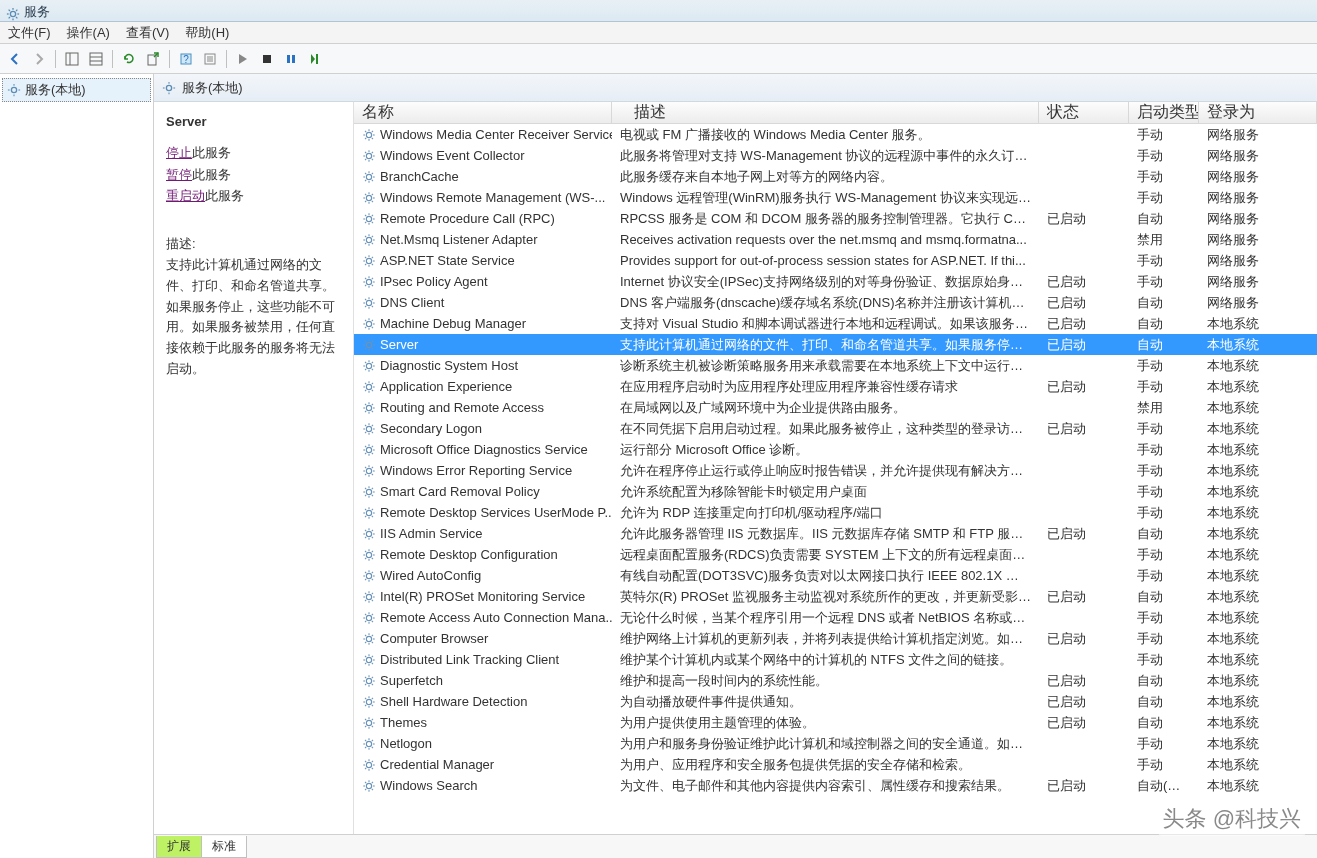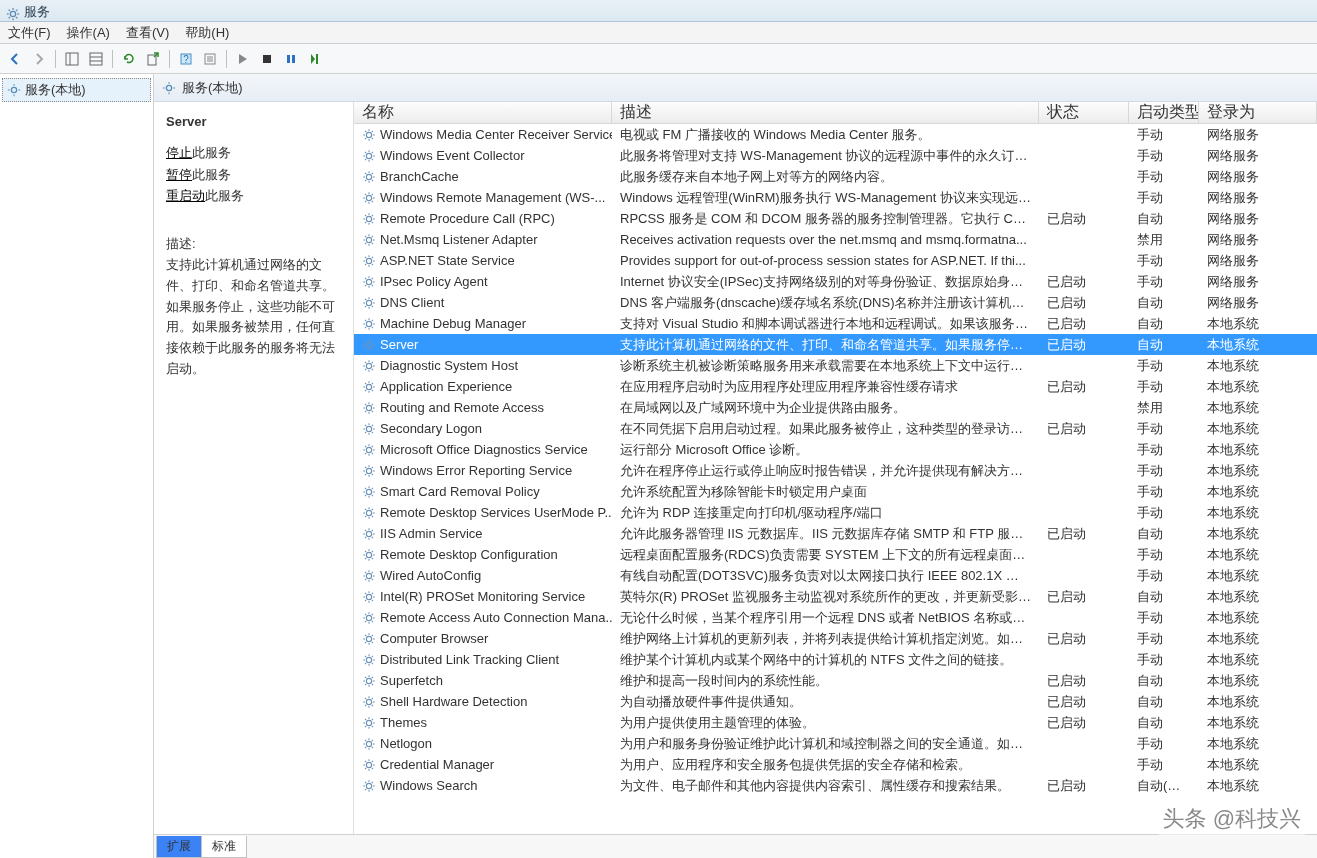--- a/index.html
+++ b/index.html
@@ -12,43 +12,43 @@
 .tb-btn { width: 22px; height: 22px; display: flex; align-items: center; justify-content: center; border: 1px solid transparent; }
 .tb-sep { width: 1px; height: 18px; background: #c0c0c0; margin: 0 3px; }
 .main { display: flex; height: calc(100% - 74px); }
 .tree-pane { width: 154px; border-right: 1px solid #d0d0d0; padding: 4px 2px; background: #fff; }
 .tree-node { display: flex; align-items: center; gap: 4px; padding: 2px 4px; background: #e6f2fb; border: 1px dotted #888; font-size: 13px; }
 .content { flex: 1; display: flex; flex-direction: column; min-width: 0; }
 .content-header { height: 28px; display: flex; align-items: center; gap: 6px; padding: 0 8px; background: linear-gradient(#f3f6fa,#e6edf5); border-bottom: 1px solid #d0d8e0; font-size: 13px; }
 .body-split { flex: 1; display: flex; min-height: 0; }
 .detail-pane { width: 200px; border-right: 1px solid #e0e0e0; padding: 10px 12px; line-height: 1.6; font-size: 13px; overflow: hidden; }
 .detail-pane h3 { font-size: 13px; margin-bottom: 10px; }
-.detail-pane a { color: #000000; text-decoration: underline; display: inline; }
+.detail-pane a { color: #701a75; text-decoration: underline; display: inline; }
 .link-row { margin-bottom: 1px; }
 .list-pane { flex: 1; display: flex; flex-direction: column; min-width: 0; }
 .cols { display: flex; height: 22px; border-bottom: 1px solid #d8d8d8; background: linear-gradient(#fdfdfd,#ececec); font-size: 16px; flex-shrink: 0; }
 .col { padding: 2px 8px; border-right: 1px solid #d8d8d8; display: flex; align-items: center; white-space: nowrap; overflow: hidden; }
 .c-name { width: 258px; }
-.c-desc { flex: 1; min-width: 0; }
+.c-desc { flex: 1; min-width: 0; margin-left: 14px; }
 .c-status { width: 90px; }
 .c-start { width: 70px; }
 .c-logon { width: 118px; }
 .rows { flex: 1; overflow-y: auto; overflow-x: hidden; }
 .row { display: flex; height: 21px; align-items: center; font-size: 13px; cursor: default; }
 .row .cell { padding: 0 8px; white-space: nowrap; overflow: hidden; text-overflow: ellipsis; }
 .row .n { width: 258px; display: flex; align-items: center; gap: 4px; }
 .row .d { flex: 1; min-width: 0; }
 .row .s { width: 90px; }
 .row .t { width: 70px; }
 .row .l { width: 118px; }
 .row.sel { background: #3399ff; color: #fff; }
 .svc-icon { width: 14px; height: 14px; flex-shrink: 0; }
 .tabs { height: 24px; border-top: 1px solid #d0d0d0; display: flex; align-items: flex-end; padding-left: 2px; background: #f7f7f7; }
 .tab { padding: 2px 10px; border: 1px solid #c0c0c0; border-top: none; background: #fff; font-size: 12px; margin-right: -1px; }
-.tab.active { background: #3b82f6; }
+.tab.active { background: #bef264; }
 .watermark { position: absolute; right: 10px; bottom: 22px; font-size: 22px; color: rgba(40,40,40,0.55); font-weight: 500; background: rgba(255,255,255,0.5); padding: 2px 6px; border-radius: 6px; pointer-events: none; }
 svg { display: block; }
 </style>
 </head>
 <body>
 
 <div class="title-bar">
   <span class="gear">
     <svg width="14" height="14" viewBox="0 0 16 16">
         <circle cx="8" cy="8" r="3" fill="none" stroke="#5b8db5" stroke-width="1.5"></circle>

